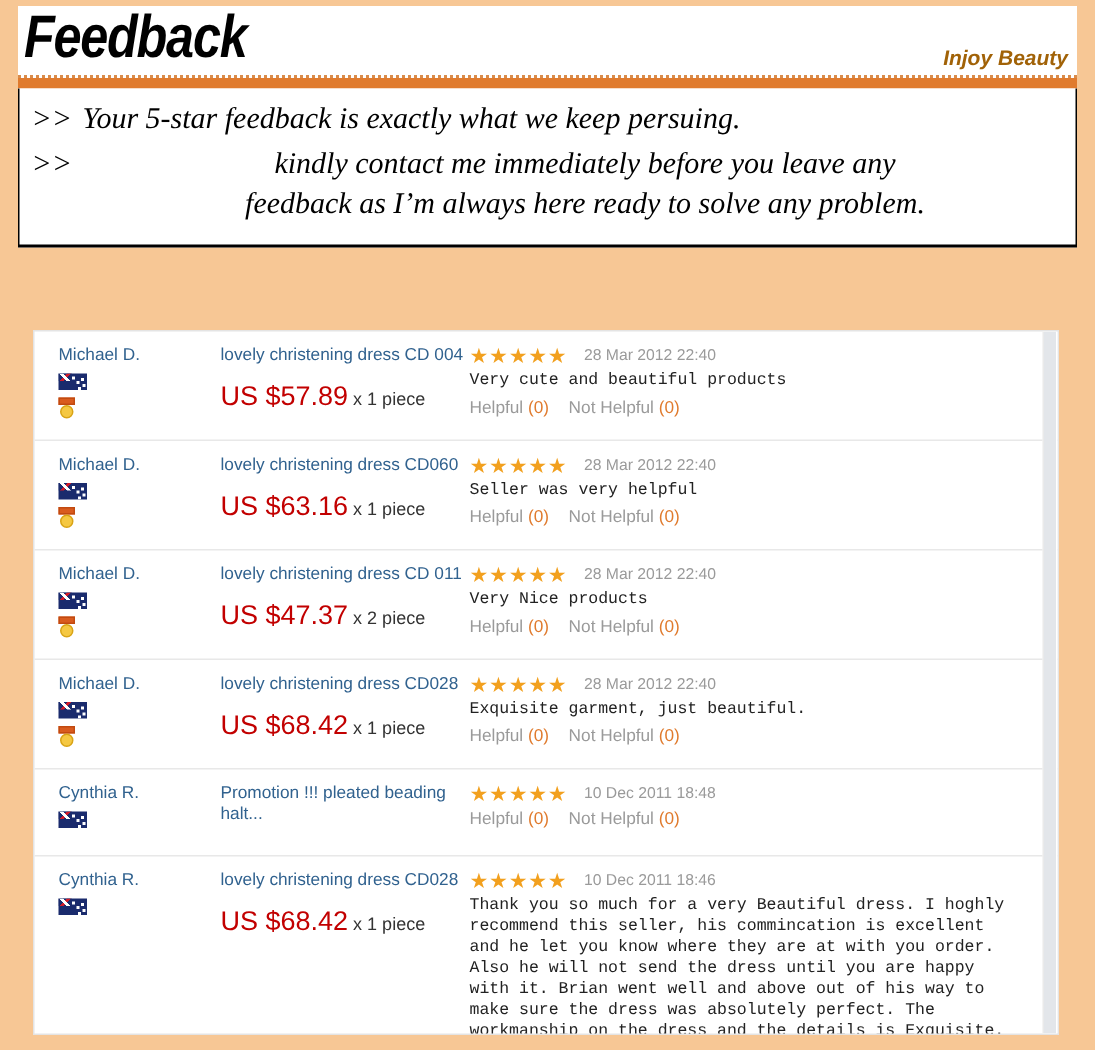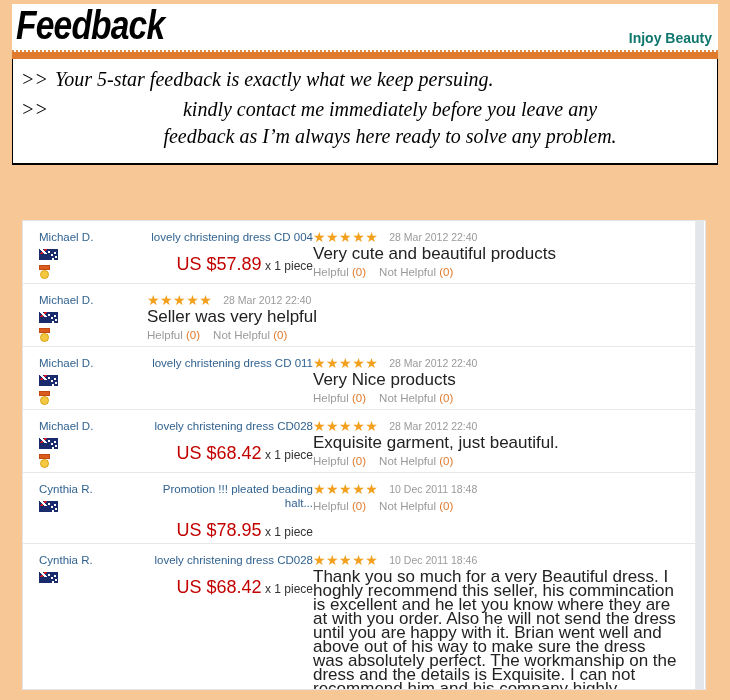--- a/index.html
+++ b/index.html
@@ -46,21 +46,22 @@
     transform: scaleX(0.84);
     transform-origin: left top;
     line-height: 48px;
     white-space: nowrap;
   }
   .brand-sub {
     position: absolute;
     right: 6px; bottom: 4px;
     font-size: 14px;
     font-weight: bold;
-    color: #0f766e;
+    font-style: italic;
+    color: #a16207;
     white-space: nowrap;
   }
   .head-rule {
     height: 7px;
     background: #e07b2e;
   }
 
   
   .notes-box {
     border: 1px solid #000000;
@@ -111,21 +112,21 @@
   }
   .fb-thumb {
     position: absolute;
     right: 1px; top: 0;
     width: 8px; height: 100%;
     background: #e3e6ea;
   }
 
   .fb-row {
     display: flex;
-    padding: 8px 16px 3px 16px;
+    padding: 8px 16px 13px 16px;
     border-bottom: 1px solid #e8e8e8;
   }
   .fb-row:last-child { border-bottom: none; }
 
   .col-buyer {
     flex: 0 0 108px;
     padding-top: 1px;
   }
   .buyer-name {
     font-size: 11.5px;
@@ -173,21 +174,20 @@
     position: absolute; left: 1px; top: 5px;
     width: 9px; height: 9px;
     border-radius: 50%;
     background: #f5c842;
     border: 1px solid #d9a416;
   }
 
   .col-item {
     flex: 0 0 166px;
     padding-top: 1px;
-    text-align: right;
   }
   .item-title {
     font-size: 11.5px;
     color: #31628f;
     line-height: 14px;
   }
   .item-price {
     margin-top: 13px;
     font-size: 12px;
     color: #333333;
@@ -218,24 +218,25 @@
     line-height: 14px;
     white-space: nowrap;
   }
   .rev-date {
     margin-left: 11px;
     font-size: 10.5px;
     color: #9a9a9a;
     white-space: nowrap;
   }
   .rev-text {
-    font-size: 17px;
+    font-size: 11px;
     color: #222222;
     line-height: 14px;
     margin-bottom: 4px;
+    font-family: Liberation Mono, monospace;
   }
   .rev-actions {
     font-size: 11.5px;
     color: #9a9a9a;
     line-height: 15px;
   }
   .rev-actions .act { margin-right: 13px; white-space: nowrap; }
   .rev-actions .cnt { color: #e07b2e; }
 </style>
 </head>
@@ -291,40 +292,45 @@
         </div>
         <div class="fb-row">
           <div class="col-buyer">
             <div class="buyer-name">Michael D.</div>
             <span class="flag"></span>
             <span class="medal">
               <span class="mtop"></span>
               <span class="mbot"></span>
             </span>
           </div>
+          <div class="col-item">
+            <div class="item-title">lovely christening dress CD060</div>
+            <div class="item-price"><b>US $63.16</b> <span>x 1 piece</span></div>
+          </div>
           <div class="col-review">
             <div class="rev-head">
               <span class="stars">★★★★★</span>
               <span class="rev-date">28 Mar 2012 22:40</span>
             </div>
             <div class="rev-text">Seller was very helpful</div>
             <div class="rev-actions"><span class="act"><span>Helpful</span> <span class="cnt">(0)</span></span><span class="act"><span>Not Helpful</span> <span class="cnt">(0)</span></span></div>
           </div>
         </div>
         <div class="fb-row">
           <div class="col-buyer">
             <div class="buyer-name">Michael D.</div>
             <span class="flag"></span>
             <span class="medal">
               <span class="mtop"></span>
               <span class="mbot"></span>
             </span>
           </div>
           <div class="col-item">
             <div class="item-title">lovely christening dress CD 011</div>
+            <div class="item-price"><b>US $47.37</b> <span>x 2 piece</span></div>
           </div>
           <div class="col-review">
             <div class="rev-head">
               <span class="stars">★★★★★</span>
               <span class="rev-date">28 Mar 2012 22:40</span>
             </div>
             <div class="rev-text">Very Nice products</div>
             <div class="rev-actions"><span class="act"><span>Helpful</span> <span class="cnt">(0)</span></span><span class="act"><span>Not Helpful</span> <span class="cnt">(0)</span></span></div>
           </div>
         </div>
@@ -350,21 +356,20 @@
             <div class="rev-actions"><span class="act"><span>Helpful</span> <span class="cnt">(0)</span></span><span class="act"><span>Not Helpful</span> <span class="cnt">(0)</span></span></div>
           </div>
         </div>
         <div class="fb-row">
           <div class="col-buyer">
             <div class="buyer-name">Cynthia R.</div>
             <span class="flag"></span>
           </div>
           <div class="col-item">
             <div class="item-title">Promotion !!! pleated beading halt...</div>
-            <div class="item-price"><b>US $78.95</b> <span>x 1 piece</span></div>
           </div>
           <div class="col-review">
             <div class="rev-head">
               <span class="stars">★★★★★</span>
               <span class="rev-date">10 Dec 2011 18:48</span>
             </div>
             <div class="rev-actions"><span class="act"><span>Helpful</span> <span class="cnt">(0)</span></span><span class="act"><span>Not Helpful</span> <span class="cnt">(0)</span></span></div>
           </div>
         </div>
         <div class="fb-row">

